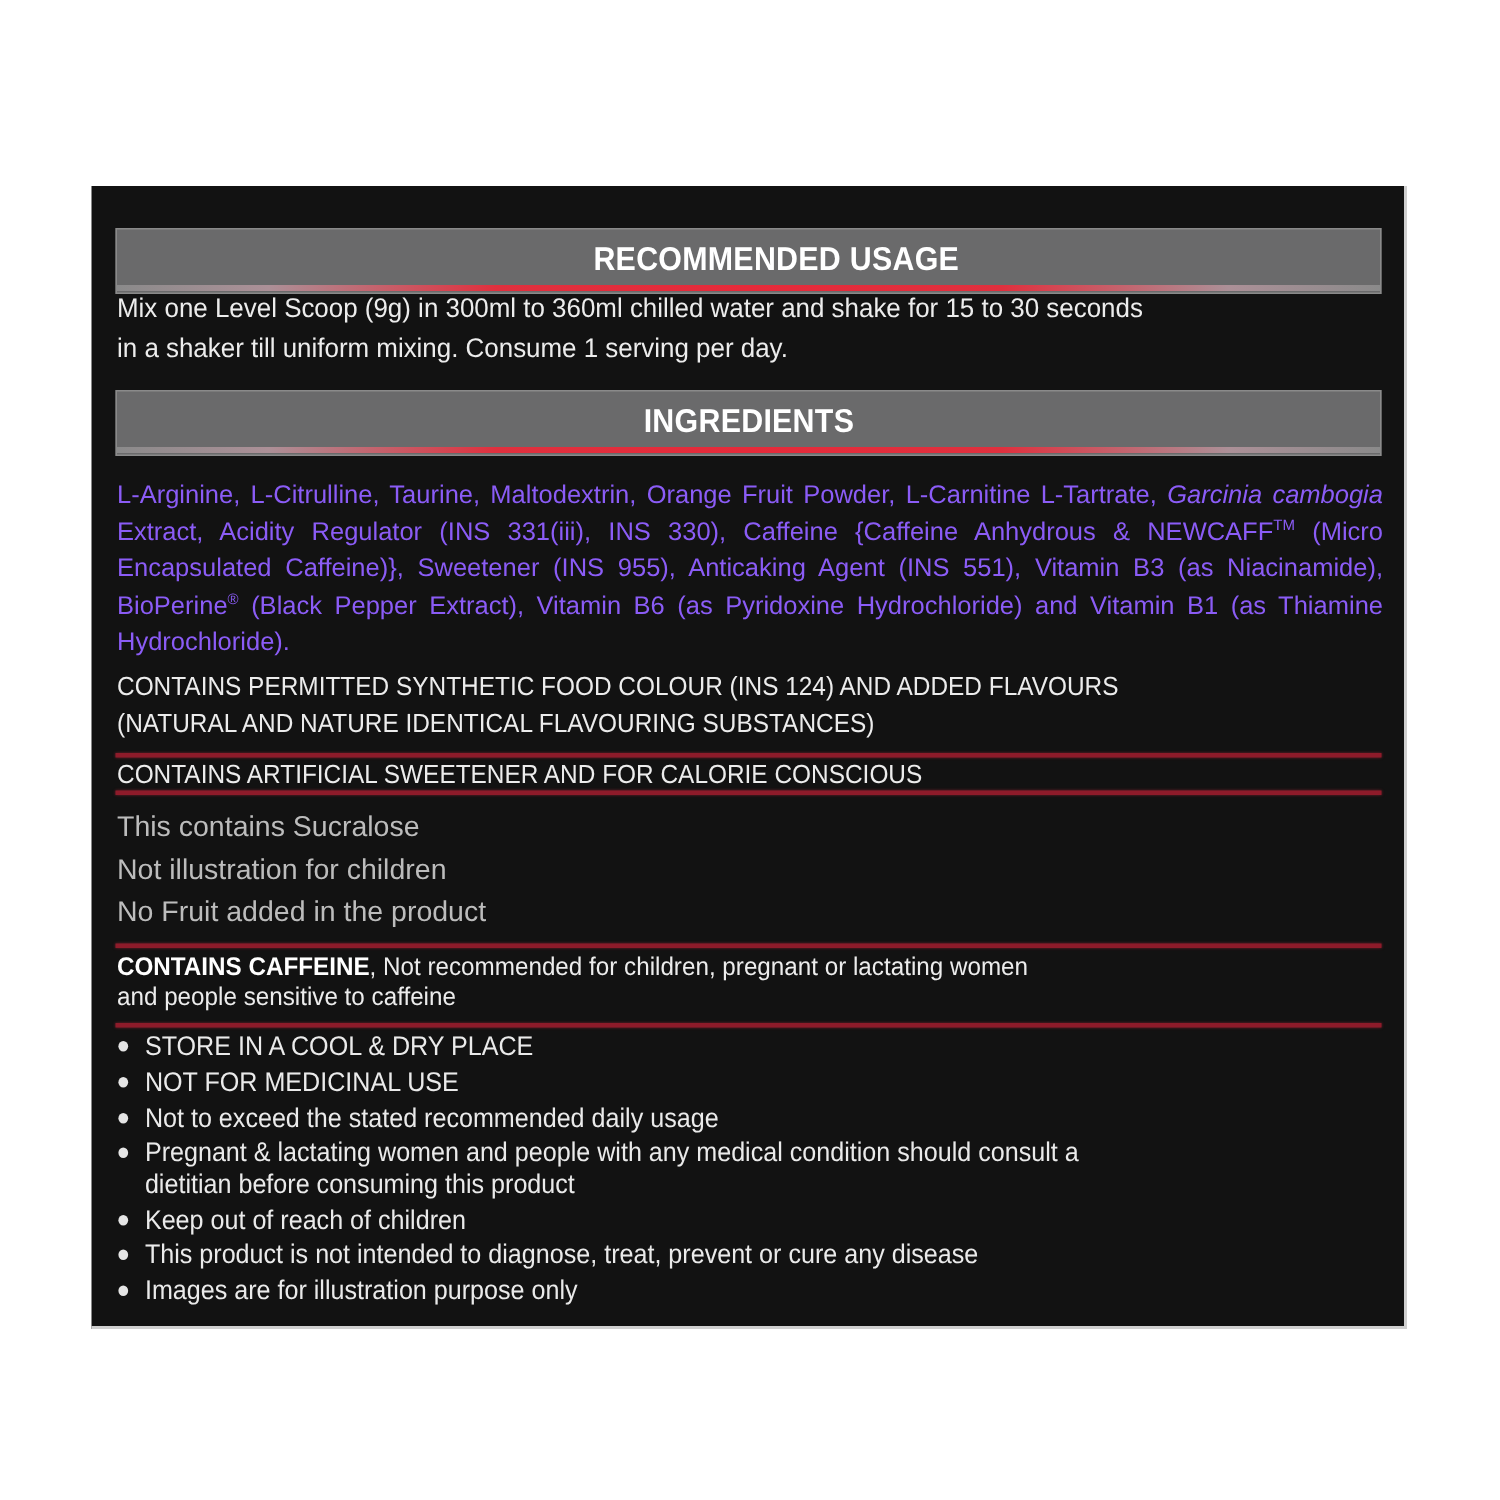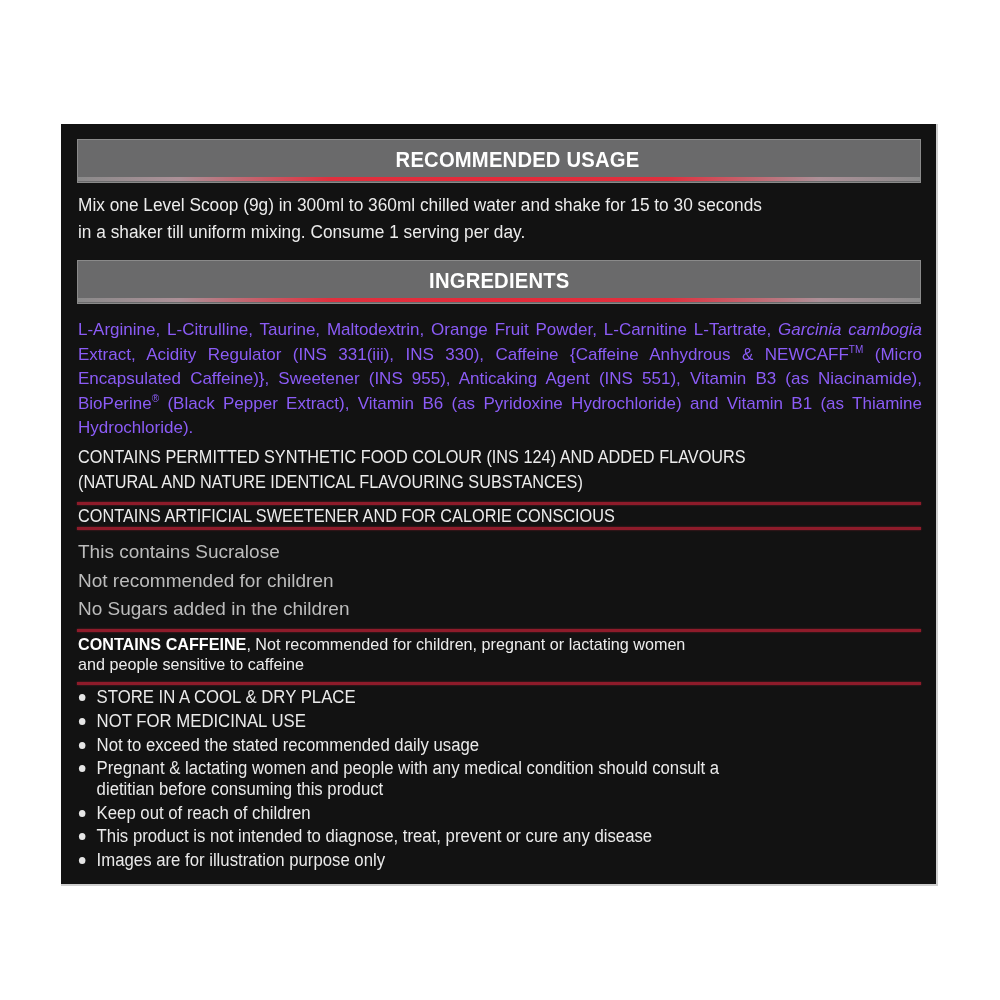--- a/index.html
+++ b/index.html
@@ -54,21 +54,21 @@
       height: 4px;
       background: linear-gradient(to right,
         rgba(160,160,160,0.6) 0%,
         rgba(200,160,170,0.7) 12%,
         #e0303e 30%,
         #e62a3a 50%,
         #e0303e 70%,
         rgba(200,160,170,0.7) 88%,
         rgba(160,160,160,0.6) 100%);
     }
-    .usage-bar { top: 15px; padding-left: 37px; }
+    .usage-bar { top: 28px; padding-left: 37px; }
     .ingredients-bar { top: 136px; }
 
     .txt {
       position: absolute;
       left: 17px;
       color: #ececec;
       font-family: "Liberation Sans", sans-serif;
       white-space: nowrap;
     }
     .usage-text {
@@ -205,22 +205,22 @@
     <div>CONTAINS PERMITTED SYNTHETIC FOOD COLOUR (INS 124) AND ADDED FLAVOURS</div>
     <div>(NATURAL AND NATURE IDENTICAL FLAVOURING SUBSTANCES)</div>
   </div>
 
   <div class="redline line1"></div>
   <div class="txt sweetener-text">CONTAINS ARTIFICIAL SWEETENER AND FOR CALORIE CONSCIOUS</div>
   <div class="redline line2"></div>
 
   <ul class="sweet-list">
     <li>This contains Sucralose</li>
-    <li>Not recommended for children</li>
-    <li>No Sugars added in the children</li>
+    <li>Not illustration for children</li>
+    <li>No Fruit added in the product</li>
   </ul>
 
   <div class="redline line3"></div>
 
   <div class="txt caffeine-text">
     <div><span class="bold">CONTAINS CAFFEINE</span><span>, Not recommended for children, pregnant or lactating women</span></div>
     <div>and people sensitive to caffeine</div>
   </div>
 
   <div class="redline line4"></div>

